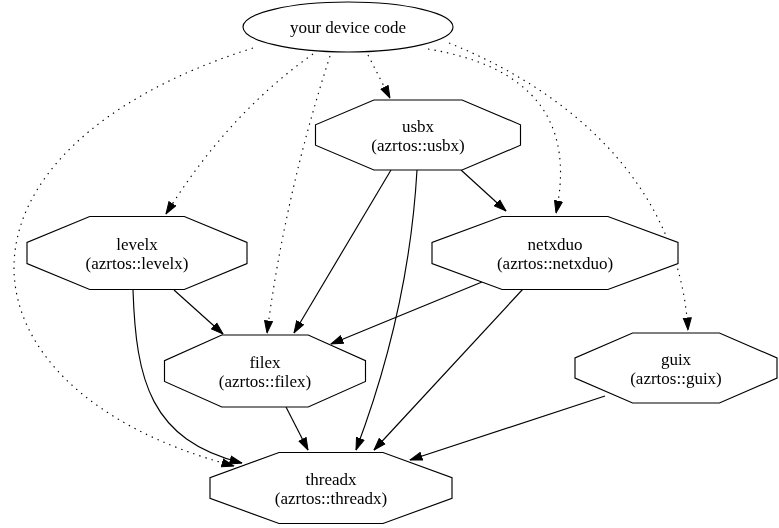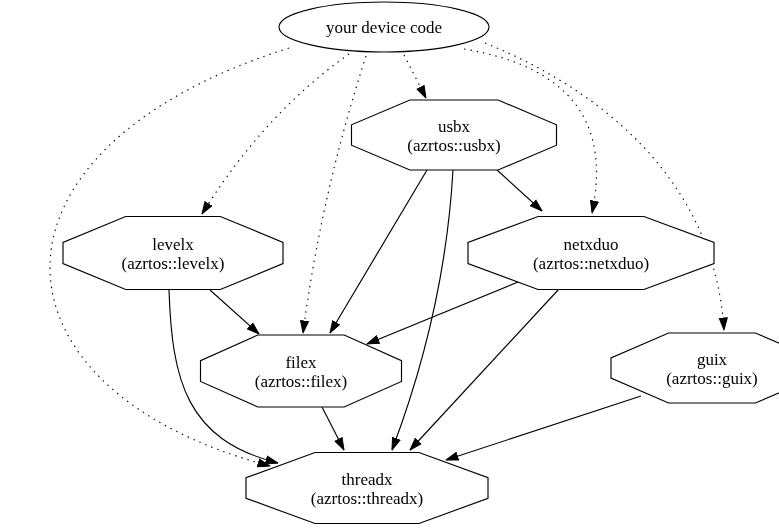--- a/index.html
+++ b/index.html
@@ -9,21 +9,20 @@
     width: 779px;
     height: 528px;
     overflow: hidden;
     font-family: "Liberation Serif", "DejaVu Serif", serif;
   }
   .canvas {
     position: relative;
     width: 616px;
     height: 528px;
     background: #ffffff;
-    padding-left: 36px;
   }
   svg { display: block; }
   svg text {
     font-family: "Liberation Serif", "DejaVu Serif", serif;
     font-size: 17px;
     fill: #000000;
   }
 </style>
 </head>
 <body>

